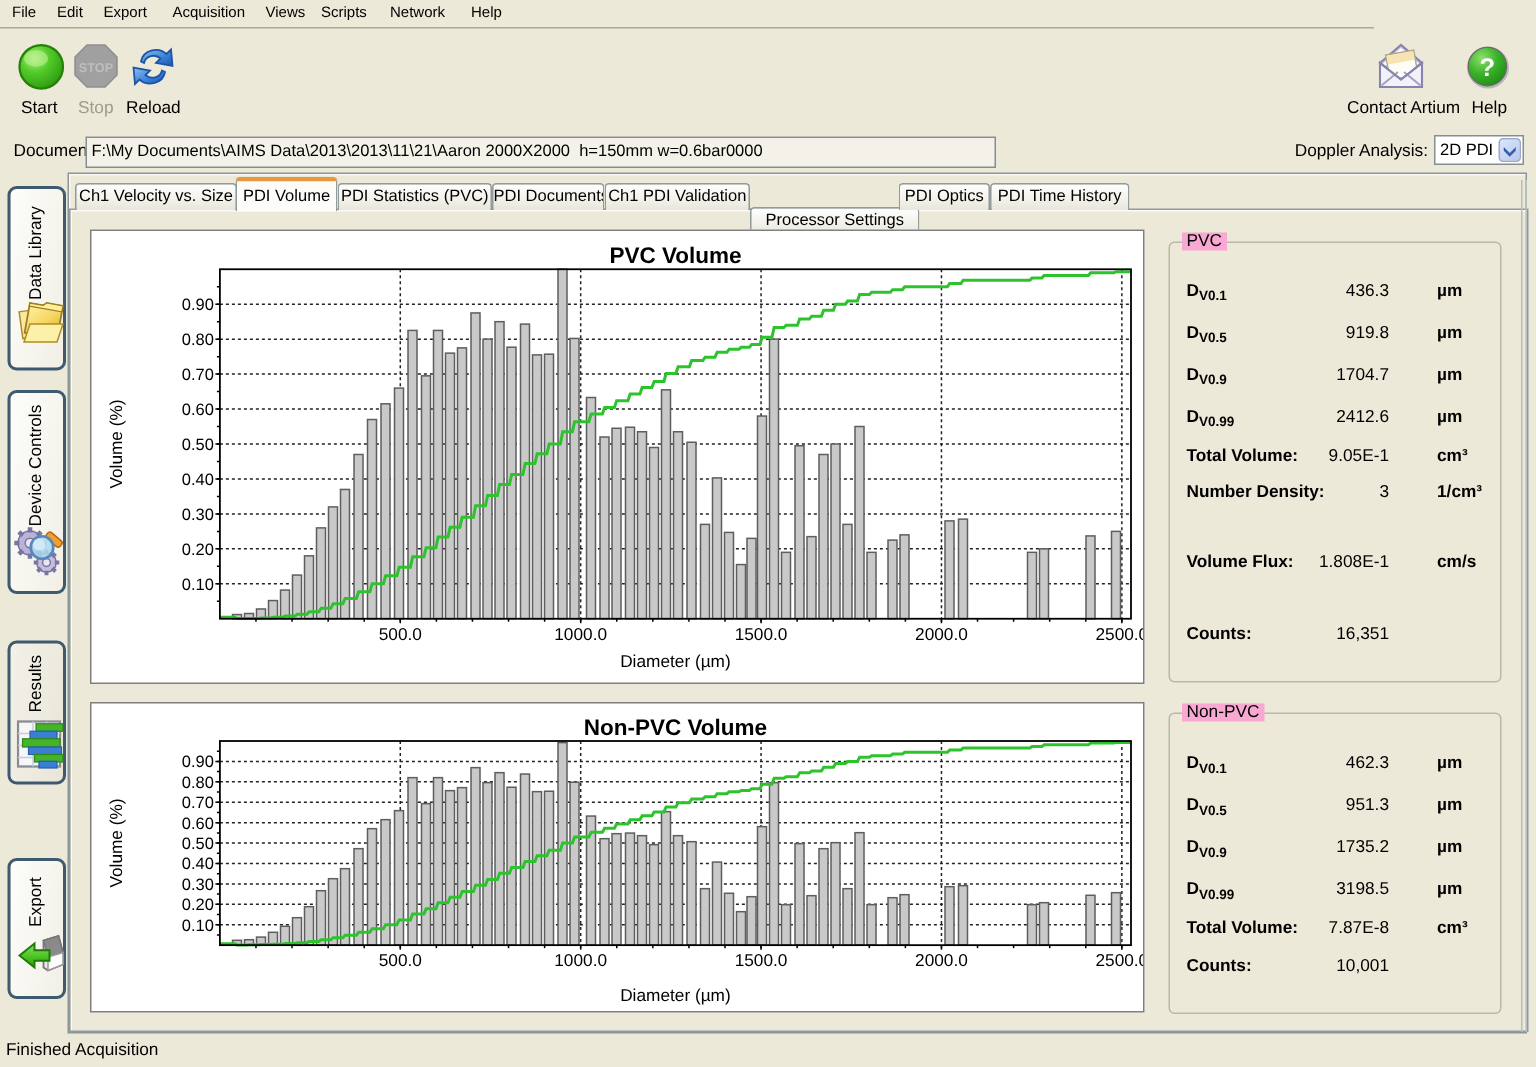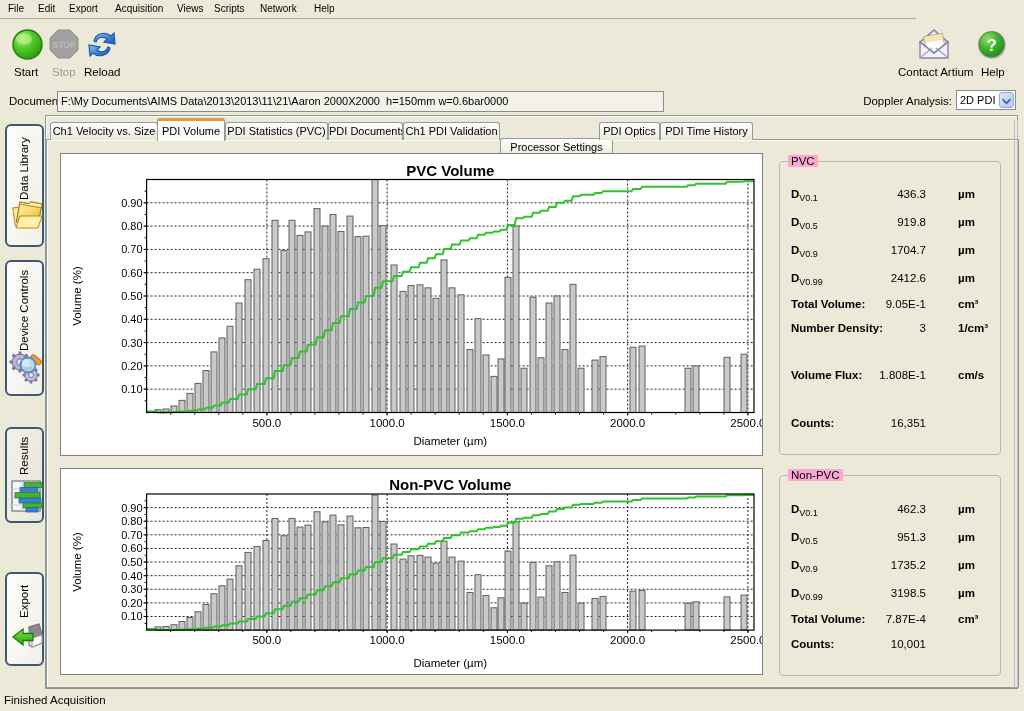--- a/index.html
+++ b/index.html
@@ -9,21 +9,21 @@
 .graylbl{position:absolute;font-size:11.5px;color:#9e9a8e}
 .tab{position:absolute;border:1px solid #919b9c;border-bottom:none;border-radius:3px 3px 0 0;background:linear-gradient(#fefefe,#f2f1ea 60%,#e8e6da);font-size:11px;text-align:center;color:#000;white-space:nowrap;overflow:hidden}
 .panel{position:absolute;background:#ece9d8;border:1px solid #919b9c}
 .chartpanel{position:absolute;background:#fff;border:1px solid #7f7f7f;overflow:hidden}
 .gbox{position:absolute;border:1px solid #bab8a8;border-radius:4px}
 .gbox .cap{position:absolute;top:-7px;left:8px;background:#f9a8d4;padding:0 3px;font-size:11.5px}
 .row{position:absolute;width:210px;height:14px}
 .rl{position:absolute;left:11px;font-size:11.5px;font-weight:bold;white-space:nowrap}
 .rv{position:absolute;right:64px;font-size:11.5px;text-align:right;white-space:nowrap}
 .ru{position:absolute;left:178px;font-size:11.5px;font-weight:bold;white-space:nowrap}
-.sub{font-size:9px;font-weight:normal;position:relative;top:3px}
+.sub{font-size:9px;font-weight:bold;position:relative;top:3px}
 .sbtn{position:absolute;left:5px;width:39px;border:2px solid #3e5a70;border-radius:6px;background:linear-gradient(100deg,#fdfdfa,#f1efe6)}
 .vtext{position:absolute;font-size:11.5px;color:#000;transform:rotate(-90deg);transform-origin:0 0;white-space:nowrap}
 </style></head>
 <body>
 
 <div class="menu">
 <span style="left:8px">File</span>
     <span style="left:38px">Edit</span>
     <span style="left:69px">Export</span>
     <span style="left:115px">Acquisition</span>
@@ -571,21 +571,21 @@
       <span class="rv">1735.2</span>
       <span class="ru">µm</span>
     </div>
   <div class="row" style="top:111px">
       <span class="rl">D<span class="sub">V0.99</span></span>
       <span class="rv">3198.5</span>
       <span class="ru">µm</span>
     </div>
   <div class="row" style="top:137px">
       <span class="rl">Total Volume:</span>
-      <span class="rv">7.87E-4</span>
+      <span class="rv">7.87E-8</span>
       <span class="ru">cm³</span>
     </div>
   <div class="row" style="top:162px">
       <span class="rl">Counts:</span>
       <span class="rv">10,001</span>
     </div>
 </div>
 
 <div class="abs" style="left:1014px;top:120px;width:1px;height:568px;background:#b5bdbe"></div>
 <div class="abs" style="left:1017px;top:120px;width:1px;height:568px;background:#b5bdbe"></div>

